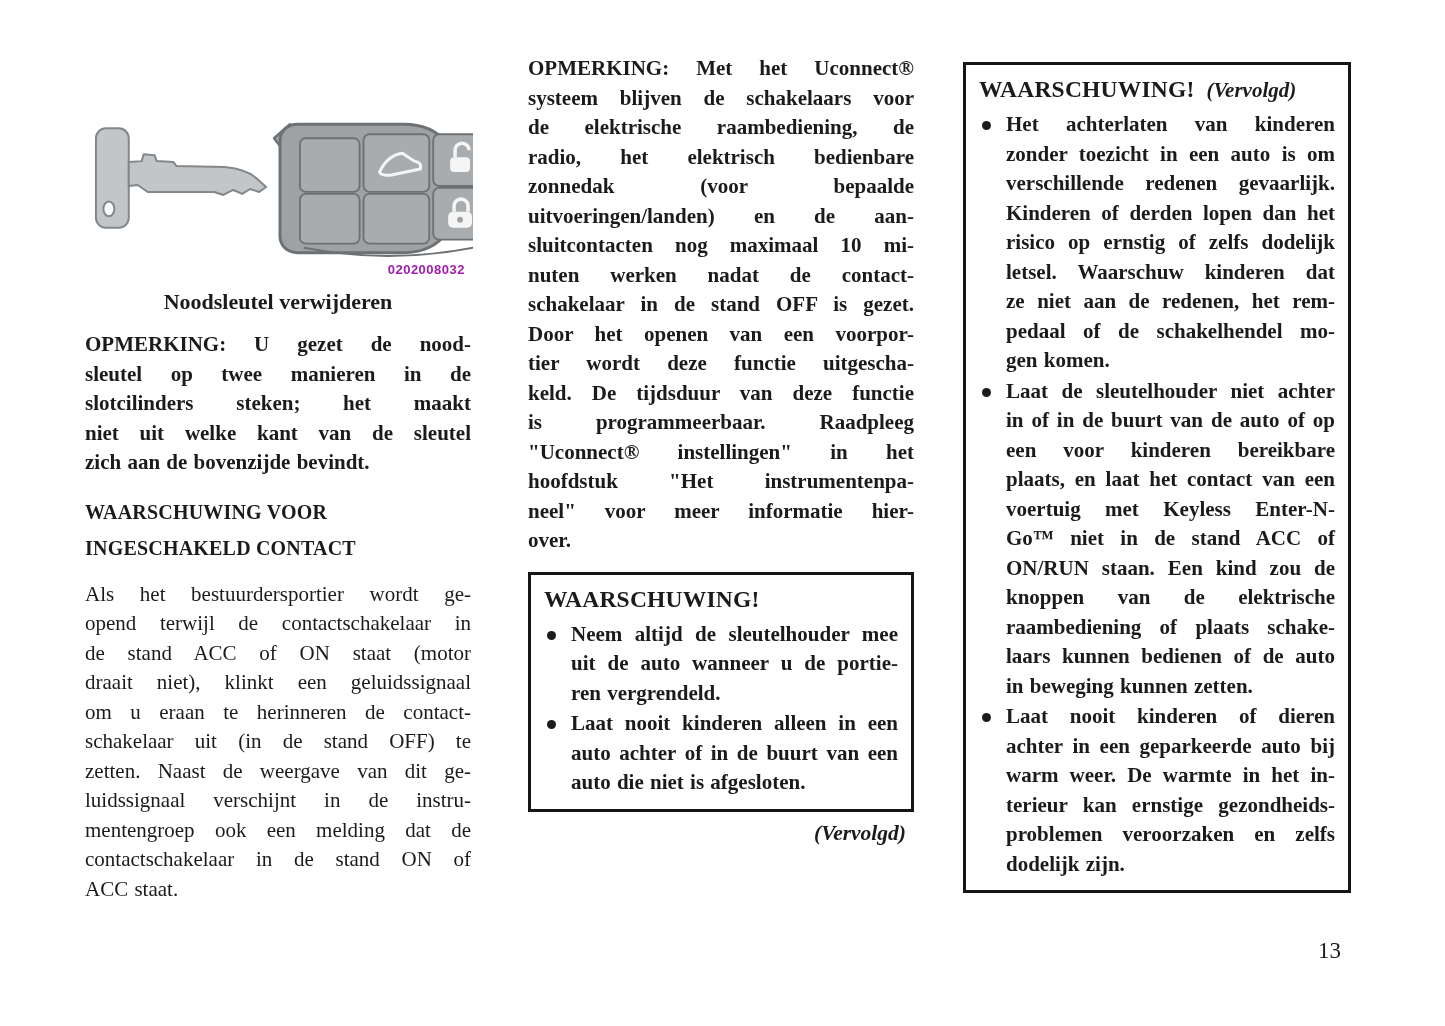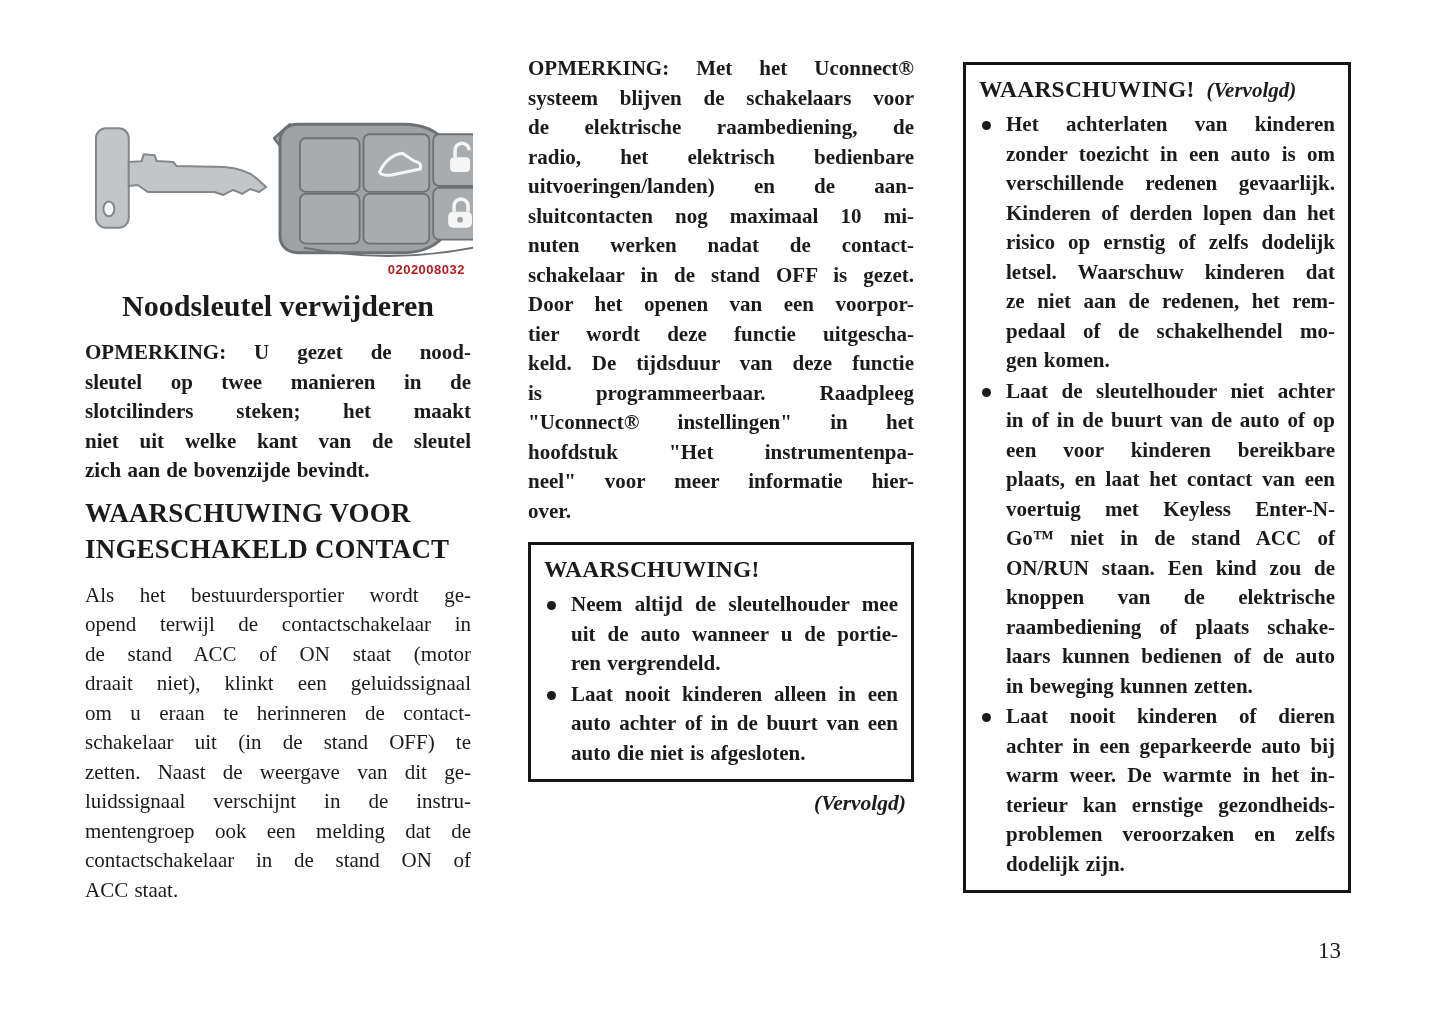--- a/index.html
+++ b/index.html
@@ -17,31 +17,31 @@
   .copy{font-size:21px;line-height:29.5px;word-spacing:1px;}
   .bold{font-weight:bold;}
 
   .jline{text-align:justify;text-align-last:justify;}
   .jline.last{text-align-last:left;}
   .hline{text-align:left;}
 
   .figure{margin-top:108px;height:152px;}
   .figcode{
     font-family:"Liberation Sans", sans-serif;
-    font-weight:bold;font-size:13px;color:#b91c1c;
+    font-weight:bold;font-size:13px;color:#a21caf;
     text-align:right;padding-right:6px;margin-top:2px;
     letter-spacing:0.5px;
   }
   .figtitle{
-    text-align:center;font-weight:bold;font-size:30px;
+    text-align:center;font-weight:bold;font-size:22px;
     margin-top:12px;
   }
   .note{margin-top:15px;}
   .heading{
-    margin-top:9px;font-weight:bold;font-size:27px;line-height:36px;
+    margin-top:16px;font-weight:bold;font-size:20px;line-height:36px;
     letter-spacing:0.2px;
   }
   .bodypara{margin-top:14px;}
   .note2{margin-top:54px;}
 
   .warnbox{
     border:3px solid #161616;
     padding:8px 13px 11px 13px;
     margin-top:16px;
   }
@@ -139,20 +139,21 @@
       <div class="jline last">ACC staat.</div>
     </div>
 </div>
 
 <div id="col-mid" class="col">
   <div class="copy bold note2">
       <div class="jline">OPMERKING: Met het Uconnect®</div>
       <div class="jline">systeem blijven de schakelaars voor</div>
       <div class="jline">de elektrische raambediening, de</div>
       <div class="jline">radio, het elektrisch bedienbare</div>
+      <div class="jline">zonnedak (voor bepaalde</div>
       <div class="jline">uitvoeringen/landen) en de aan-</div>
       <div class="jline">sluitcontacten nog maximaal 10 mi-</div>
       <div class="jline">nuten werken nadat de contact-</div>
       <div class="jline">schakelaar in de stand OFF is gezet.</div>
       <div class="jline">Door het openen van een voorpor-</div>
       <div class="jline">tier wordt deze functie uitgescha-</div>
       <div class="jline">keld. De tijdsduur van deze functie</div>
       <div class="jline">is programmeerbaar. Raadpleeg</div>
       <div class="jline">"Uconnect® instellingen" in het</div>
       <div class="jline">hoofdstuk "Het instrumentenpa-</div>

